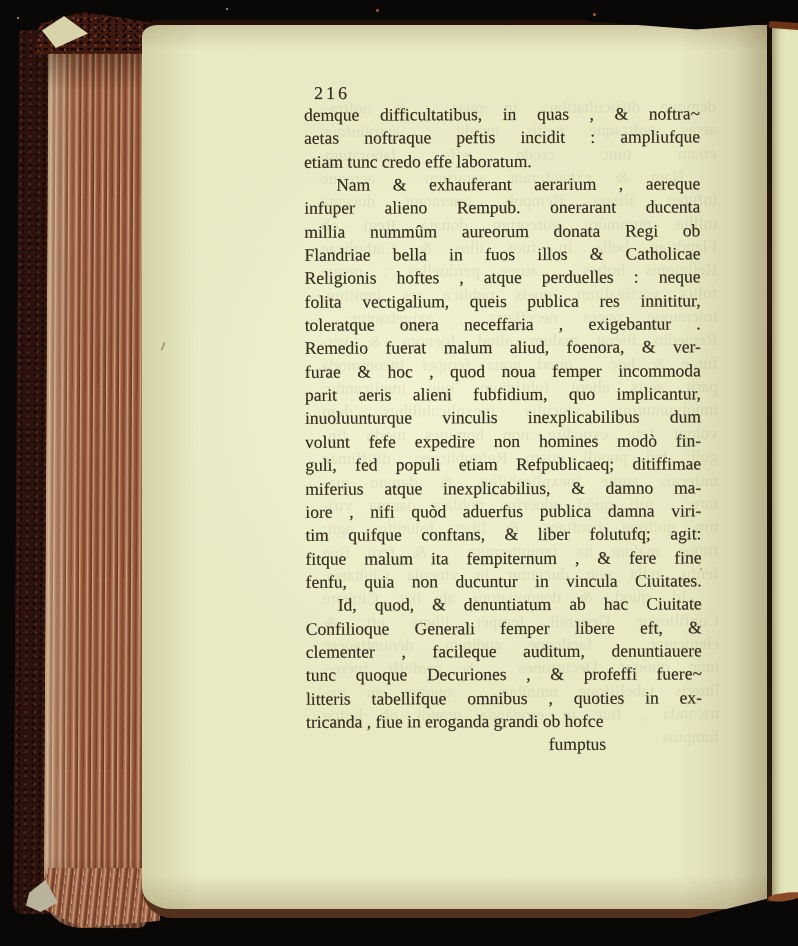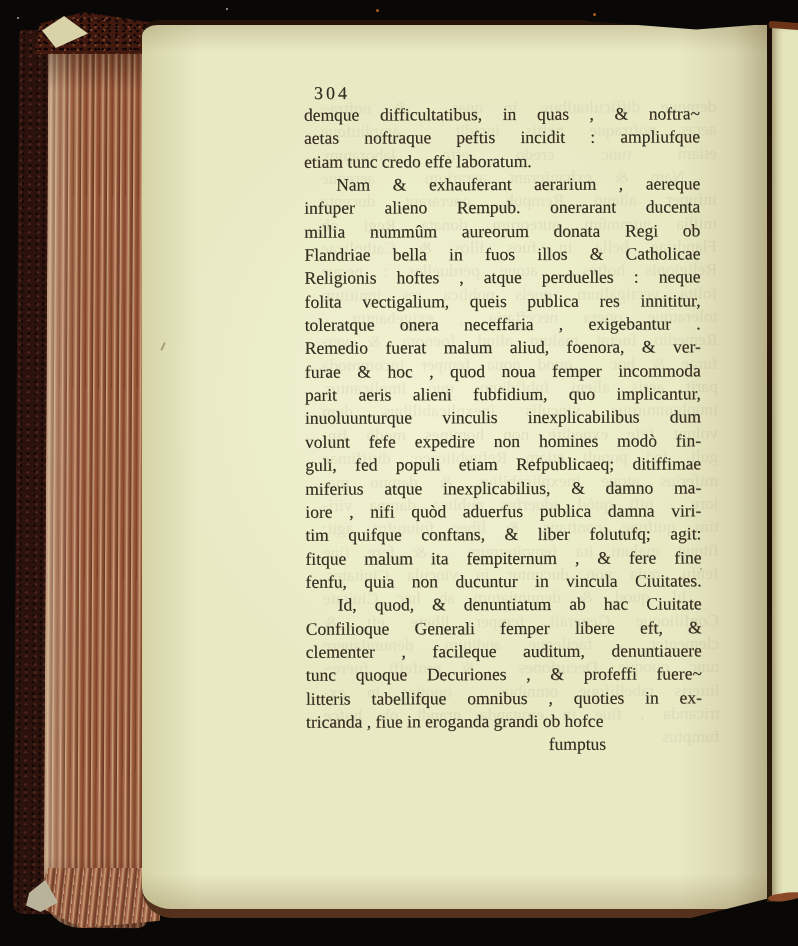--- a/index.html
+++ b/index.html
@@ -200,21 +200,21 @@
       <div class="line">fenfu, quia non ducuntur in vincula Ciuitates.</div>
       <div class="line indent">Id, quod, &amp; denuntiatum ab hac Ciuitate</div>
       <div class="line">Confilioque Generali femper libere eft, &amp;</div>
       <div class="line">clementer , facileque auditum, denuntiauere</div>
       <div class="line">tunc quoque Decuriones , &amp; profeffi fuere~</div>
       <div class="line">litteris tabellifque omnibus , quoties in ex-</div>
       <div class="line left">tricanda , fiue in eroganda grandi ob hofce</div>
       <div class="line catchword">fumptus</div>
     </div>
 
-  <div class="page-number" style="color: rgb(54, 46, 34);">304</div>
+  <div class="page-number" style="color: rgb(54, 46, 34);">216</div>
 
   <div class="text-block" style="color: rgb(54, 46, 34);">
       <div class="line">demque difficultatibus, in quas , &amp; noftra~</div>
       <div class="line">aetas noftraque peftis incidit : ampliufque</div>
       <div class="line left">etiam tunc credo effe laboratum.</div>
       <div class="line indent">Nam &amp; exhauferant aerarium , aereque</div>
       <div class="line">infuper alieno Rempub. onerarant ducenta</div>
       <div class="line">millia nummûm aureorum donata Regi ob</div>
       <div class="line">Flandriae bella in fuos illos &amp; Catholicae</div>
       <div class="line">Religionis hoftes , atque perduelles : neque</div>

